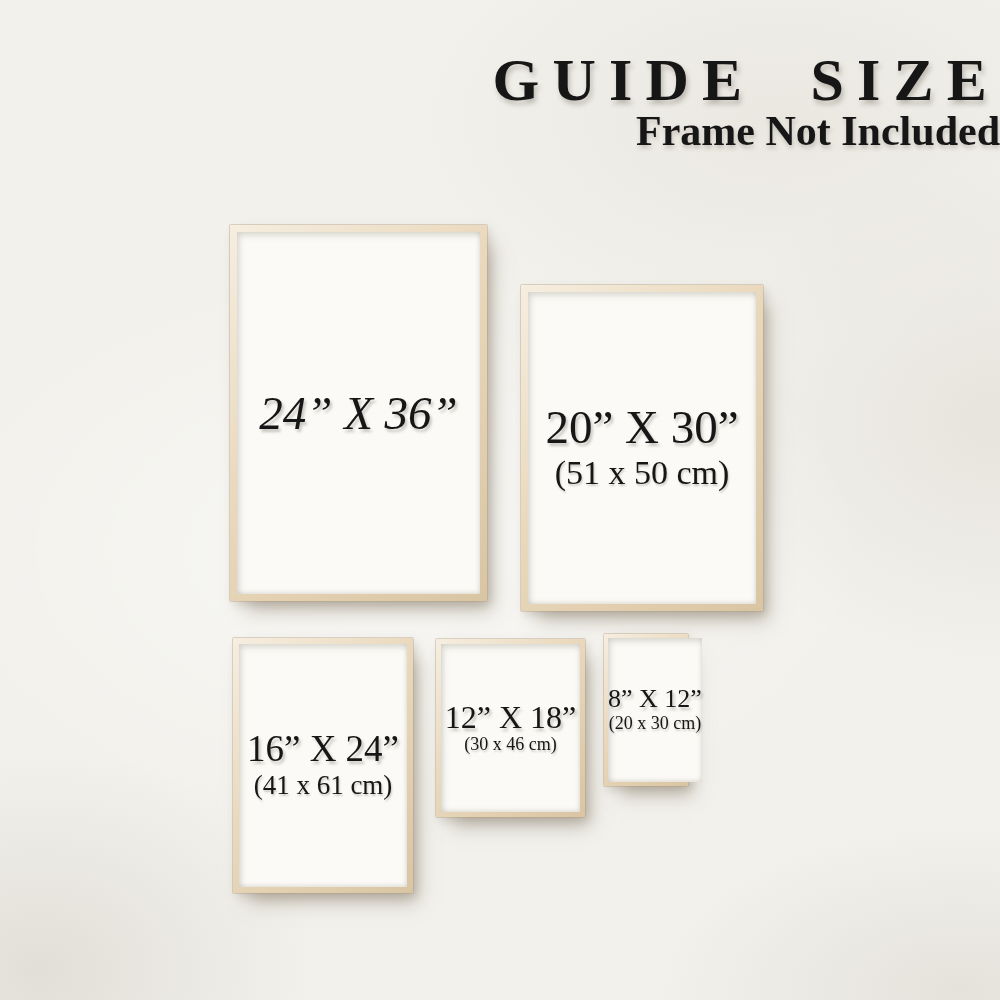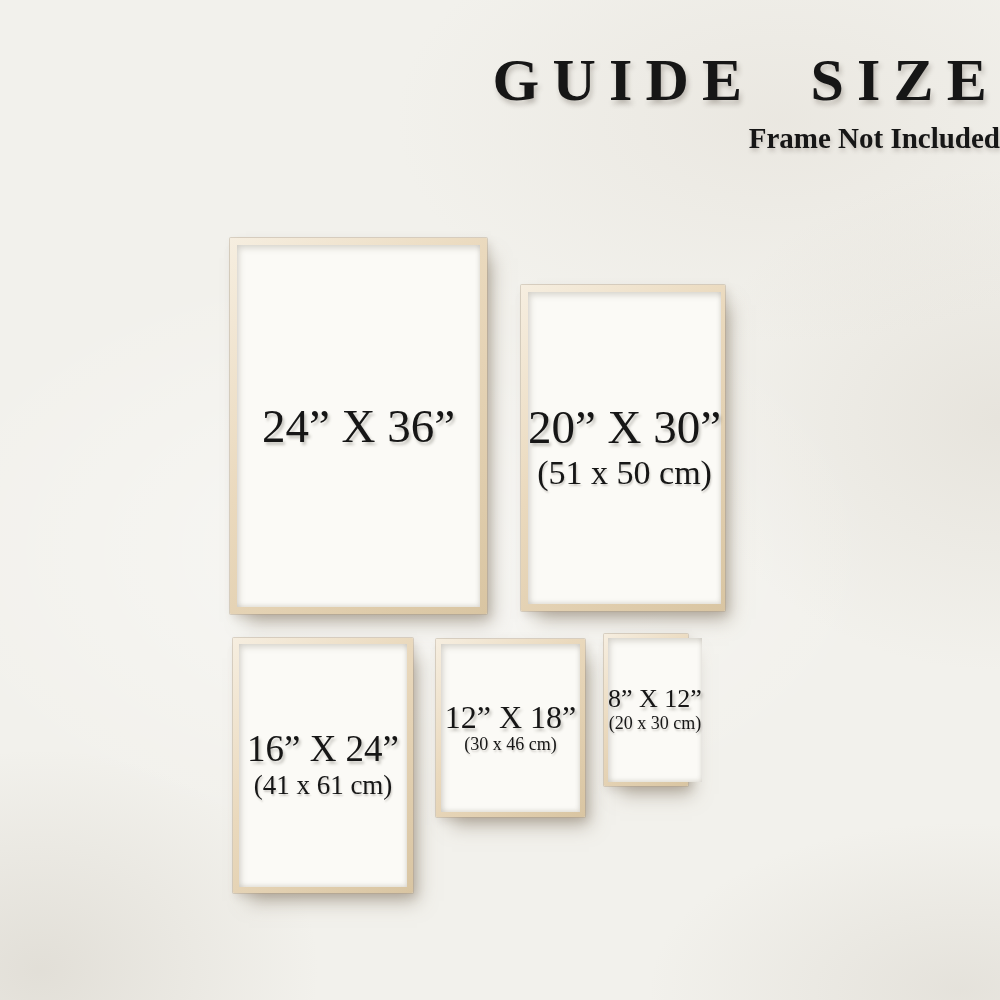--- a/index.html
+++ b/index.html
@@ -20,21 +20,21 @@
       #f2f1ec;
   }
   .header{position:absolute;left:0;right:0;top:50px;text-align:right;font-weight:bold;}
   .title{
     font-size:60px;line-height:1;
     letter-spacing:0.22em;word-spacing:0.45em;
     text-shadow:2px 4px 5px rgba(75,65,55,0.30);
     white-space:nowrap;
   }
   .subtitle{
-    font-size:29px;line-height:1;margin-top:14px;
+    font-size:42px;line-height:1;
     text-shadow:1px 3px 4px rgba(75,65,55,0.25);
   }
   .frame{
     position:absolute;box-sizing:border-box;display:flex;
     background:linear-gradient(135deg,#f6eee0 0%,#ead9bd 42%,#d9c5a2 100%);
     box-shadow:
       0 0 0 1px rgba(176,156,126,0.38),
       10px 14px 18px -6px rgba(128,113,94,0.50),
       3px 4px 8px rgba(128,113,94,0.22);
     border-radius:1px;
@@ -42,23 +42,23 @@
   .mat{
     flex:1;display:flex;flex-direction:column;align-items:center;justify-content:center;
     text-align:center;
     background:#fbfaf6;
     box-shadow:
       inset 2px 3px 6px rgba(92,82,66,0.22),
       inset -1px -2px 4px rgba(92,82,66,0.12);
   }
   .inches{line-height:1.08;text-shadow:2px 3px 3px rgba(62,56,46,0.28);white-space:nowrap;}
   .cm{line-height:1.2;text-shadow:1px 2px 2px rgba(62,56,46,0.24);white-space:nowrap;}
-  .f1{left:230px;top:238px;width:257px;height:376px;padding:7px;}
+  .f1{left:230px;top:225px;width:257px;height:376px;padding:7px;font-style:italic;}
   .f1 .inches{font-size:47px}.f1 .cm{font-size:34px}
-  .f2{left:521px;top:285px;width:204px;height:326px;padding:7px;}
+  .f2{left:521px;top:285px;width:242px;height:326px;padding:7px;}
   .f2 .inches{font-size:47px}.f2 .cm{font-size:34px}
   .f3{left:233px;top:638px;width:180px;height:255px;padding:6px;}
   .f3 .inches{font-size:37px}.f3 .cm{font-size:27px}
   .f4{left:436px;top:639px;width:149px;height:178px;padding:5px;}
   .f4 .inches{font-size:32px}.f4 .cm{font-size:18px}
   .f5{left:604px;top:634px;width:84px;height:152px;padding:4px;}
   .f5 .inches{font-size:26px}.f5 .cm{font-size:18px}
 </style>
 </head>
 <body>

